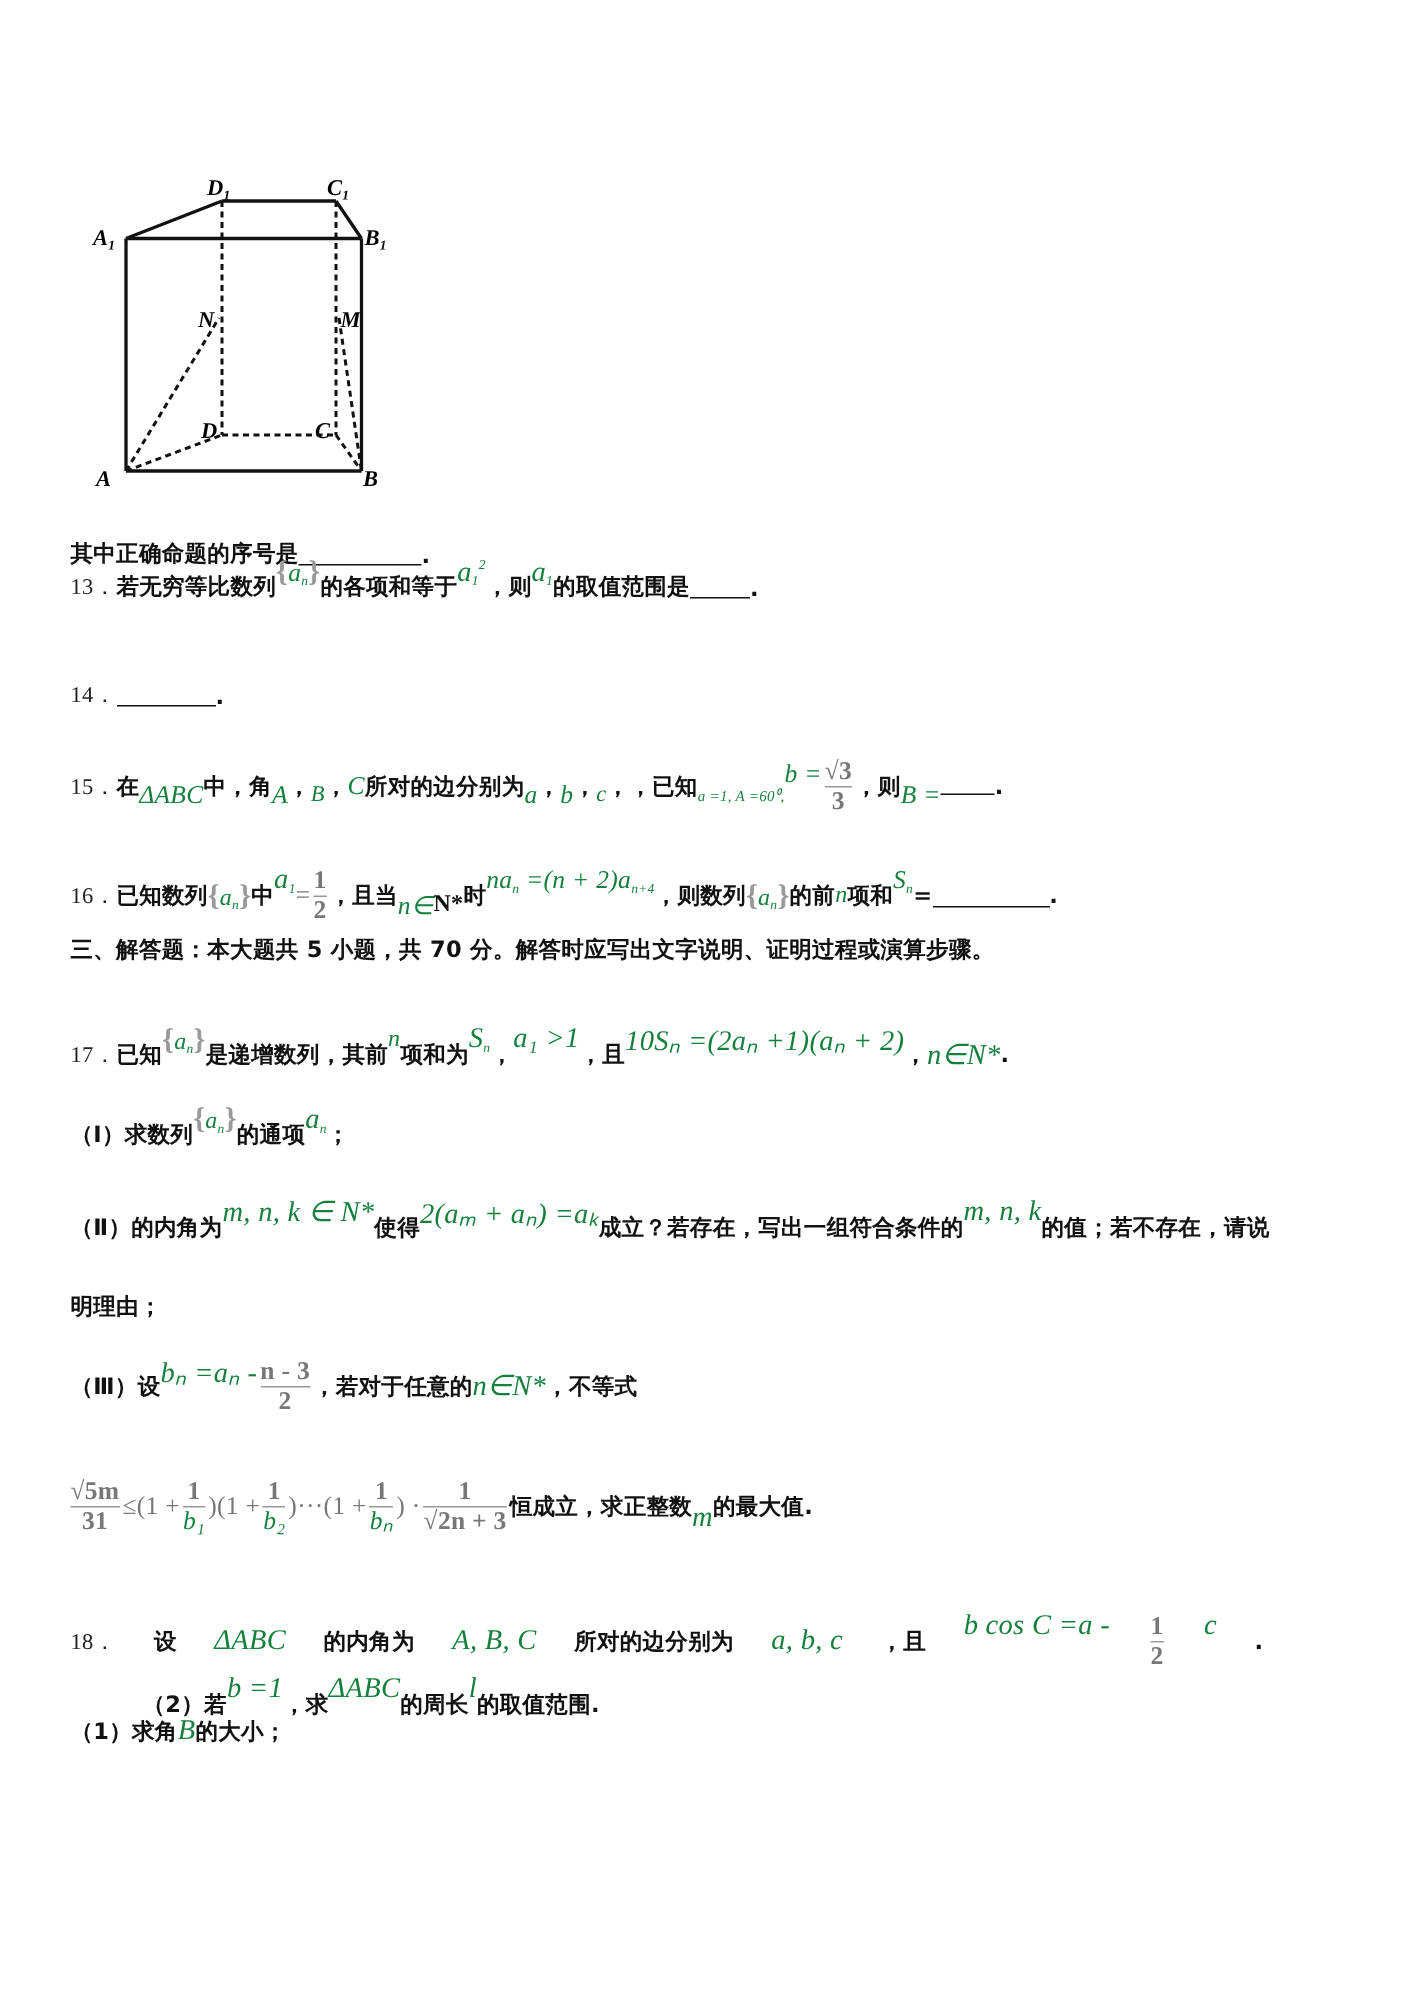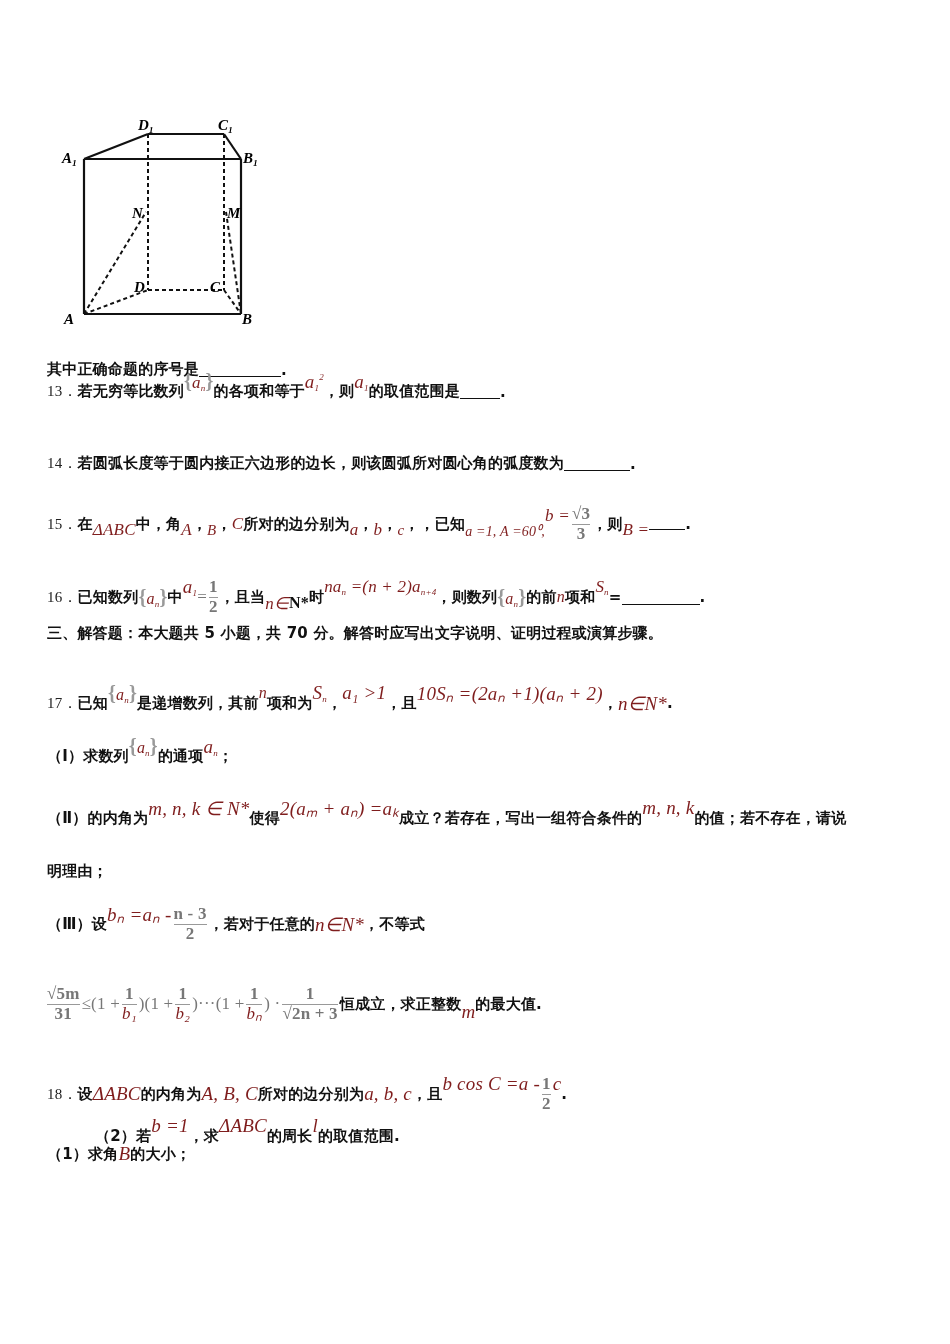--- a/index.html
+++ b/index.html
@@ -2,21 +2,21 @@
 <html><head>
 <meta charset="utf-8">
 <style>
   html, body { margin: 0; padding: 0; background: #ffffff; }
   body {
     width: 950px; height: 1344px; position: relative; overflow: hidden;
     font-family: "DejaVu Sans", sans-serif; color: #111;
   }
   .cn { font-weight: bold; font-size: 15px; letter-spacing: 0.2px; }
   .num { font-family: "Liberation Serif", serif; font-size: 15px; font-weight: normal; color: #222; }
-  .m { font-family: "Liberation Serif", serif; font-style: italic; color: #7f1d1d; font-weight: normal; }
+  .m { font-family: "Liberation Serif", serif; font-style: italic; color: #15803d; font-weight: normal; }
   .mu { font-family: "Liberation Serif", serif; color: #777; font-weight: normal; }
   .line { position: absolute; left: 47px; white-space: nowrap; display: flex; align-items: center; }
   .blank { display: inline-block; border-bottom: 1.5px solid #111; height: 14px; vertical-align: bottom; }
   .frac { display: inline-flex; flex-direction: column; align-items: center; vertical-align: middle; font-family: "Liberation Serif", serif; color: #777; font-size: 17px; line-height: 1.1; margin: 0 2px; }
   .frac .bar { border-top: 1px solid #999; width: 100%; }
   .sub { font-size: 9px; vertical-align: -3px; }
   .sup { font-size: 9px; vertical-align: 8px; }
   .brace { font-family: "Liberation Serif", serif; color: #999; font-size: 20px; }
   .raise { position: relative; top: -10px; }
   .big { font-size: 19px; }
@@ -72,21 +72,20 @@
   <span class="m raise big">a<span class="sub">1</span><span class="sup">2</span></span>
   <span>，则</span>
   <span class="m raise big">a<span class="sub">1</span></span>
   <span>的取值范围是</span>
   <span class="blank" style="width:40px;"></span>
   <span>.</span>
 </div>
 
 <div class="line cn" style="top:454px;">
   <span class="num">14．</span>
-  <span>若圆弧长度等于圆内接正六边形的边长，则该圆弧所对圆心角的弧度数为</span>
   <span class="blank" style="width:66px;"></span>
   <span>.</span>
 </div>
 
 <div class="line cn" style="top:505px;">
   <span class="num">15．</span>
   <span>在</span>
   <span class="m" style="font-size:17px;position:relative;top:6px;">ΔABC</span>
   <span>中，角</span>
   <span class="m" style="font-size:17px;position:relative;top:6px;">A</span>
@@ -95,21 +94,21 @@
     <span>，</span>
   <span class="m" style="font-size:17px;">C</span>
   <span>所对的边分别为</span>
   <span class="m" style="font-size:17px;position:relative;top:6px;">a</span>
     <span>，</span>
   <span class="m" style="font-size:17px;position:relative;top:6px;">b</span>
     <span>，</span>
   <span class="m" style="font-size:15px;position:relative;top:6px;">c</span>
     <span>，</span>
   <span>，已知</span>
-  <span class="m" style="font-size:14px;position:relative;top:6px;">a =1, A =60⁰,</span>
+  <span class="m" style="font-size:10px;position:relative;top:6px;">a =1, A =60⁰,</span>
   <span class="m" style="font-size:17px;position:relative;top:-8px;">b =</span>
   <span class="frac">
     <span>√3</span>
     <span class="bar"></span>
     <span>3</span>
   </span>
   <span>，则</span>
   <span class="m" style="font-size:17px;position:relative;top:6px;">B =</span>
   <span class="blank" style="width:36px;height:10px;"></span>
   <span>.</span>
@@ -222,21 +221,21 @@
   <span class="frac">
     <span>1</span>
     <span class="bar"></span>
     <span>√2n + 3</span>
   </span>
   <span>恒成立，求正整数</span>
   <span class="m big" style="position:relative;top:8px;">m</span>
   <span>的最大值.</span>
 </div>
 
-<div class="line cn" style="top:1075px;">
+<div class="line cn" style="top:1075px;gap:25px;">
   <span class="num">18．</span>
   <span>设</span>
   <span class="m big">ΔABC</span>
   <span>的内角为</span>
   <span class="m big">A, B, C</span>
   <span>所对的边分别为</span>
   <span class="m big">a, b, c</span>
   <span>，且</span>
   <span class="m big raise">b cos C =a -</span>
   <span class="frac">

